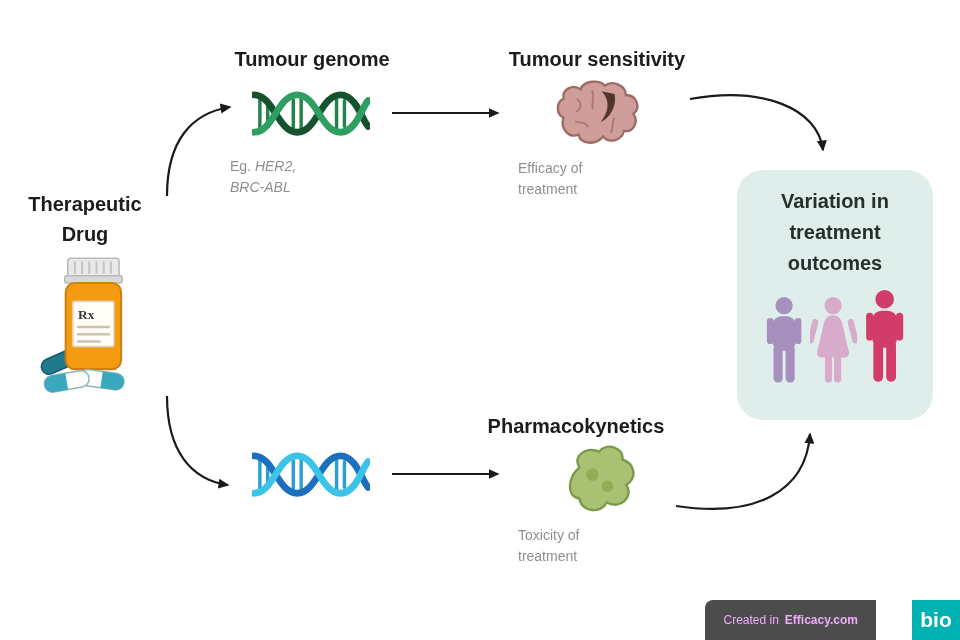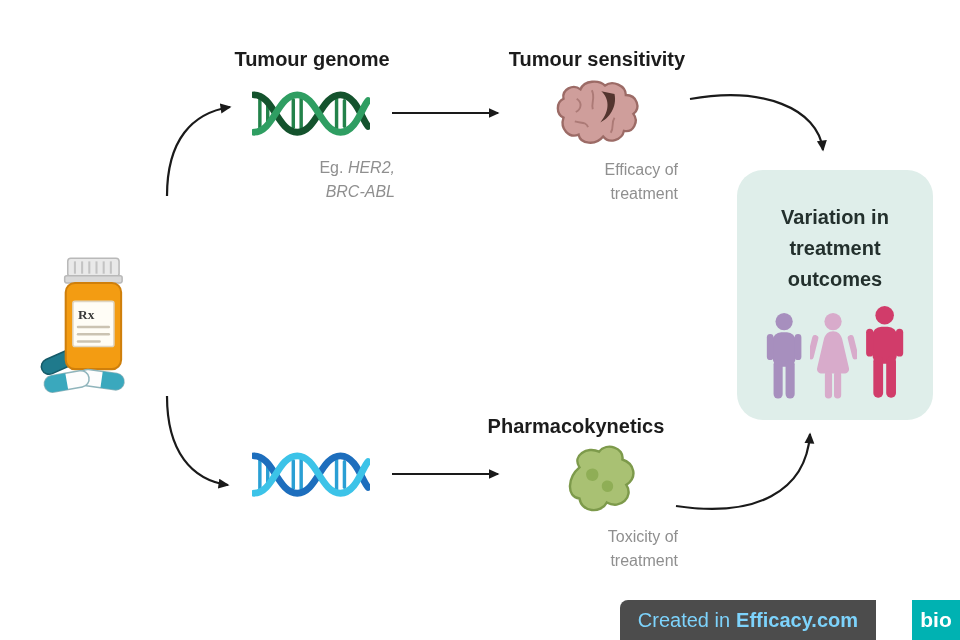--- a/index.html
+++ b/index.html
@@ -1,19 +1,19 @@
 <!DOCTYPE html>
 <html style="--heading: #1c1c1c; --gray: #8f8f8f; --arrow: #1a1a1a; --mint: #dfeeea; --outcome-heading: #23302d; --dna-green-dark: #14532d; --dna-green-light: #2f9e62; --dna-green-rung: #23824a; --dna-blue-dark: #1d6ebd; --dna-blue-light: #3cc3e8; --dna-blue-rung: #2a9fd4; --brain-fill: #cf9e9b; --brain-stroke: #9c6b66; --brain-dark: #53352f; --blob-fill: #a9c173; --blob-stroke: #7d9a4b; --blob-dark: #8fae56; --bottle-orange: #f39c12; --bottle-stroke: #cf7f0b; --cap-fill: #e9e9e9; --capsule-dark: #1f7a8c; --capsule-teal: #3aa8bd; --person1: #a78fbe; --person2: #d8abcb; --person3: #d13c6a; --footer-bg: #4c4c4c; --brand-teal: #00b2b2;"><head>
 <meta charset="utf-8">
 <style>
   html,body{margin:0;padding:0;background:#fff;font-family:"Liberation Sans",sans-serif;}
   .canvas{position:relative;width:960px;height:640px;background:#fff;overflow:hidden;}
   .abs{position:absolute;}
   .node-title{font-weight:700;font-size:20px;color:var(--heading);text-align:center;line-height:1.5;}
-  .caption{font-size:16px;color:var(--gray);text-align:right;line-height:1.5;}
+  .caption{font-size:14px;color:var(--gray);text-align:left;line-height:1.5;}
   .caption em{font-style:italic;}
   svg{display:block;}
   .arrows{position:absolute;left:0;top:0;pointer-events:none;}
   .arrow{fill:none;stroke:var(--arrow);stroke-width:2.2;}
   
   .dna-g .s1{stroke:var(--dna-green-dark);} .dna-g .s2{stroke:var(--dna-green-light);} .dna-g .rung{stroke:var(--dna-green-rung);}
   .dna-b .s1{stroke:var(--dna-blue-dark);} .dna-b .s2{stroke:var(--dna-blue-light);} .dna-b .rung{stroke:var(--dna-blue-rung);}
   .dna path{fill:none;stroke-width:7;stroke-linecap:round;}
   .dna line{stroke-width:3.5;stroke-linecap:round;}
   
@@ -29,28 +29,28 @@
   .cap-rim{fill:#d9d9d9;stroke:#b9b9b9;stroke-width:1.5;}
   .bottle-body{fill:var(--bottle-orange);stroke:var(--bottle-stroke);stroke-width:2;}
   .bottle-label{fill:#fffdf6;stroke:#ded5c2;stroke-width:1.5;}
   .rx-text{font-family:"Liberation Serif",serif;font-size:13px;font-weight:700;fill:#3a3a3a;}
   .label-line{stroke:#cbc3b2;stroke-width:2.4;stroke-linecap:round;}
   .cap-dark{fill:var(--capsule-dark);stroke:#155a68;stroke-width:1.5;}
   .capsule-white{fill:#fdfdfd;stroke:#8fb4bb;stroke-width:1.5;}
   .capsule-teal{fill:var(--capsule-teal);}
   
   .mint-box{left:737px;top:170px;width:196px;height:250px;border-radius:26px;background:var(--mint);}
-  .outcome-title{padding-top:32px;font-weight:700;font-size:20px;line-height:1.55;color:var(--outcome-heading);text-align:center;}
+  .outcome-title{padding-top:16px;font-weight:700;font-size:20px;line-height:1.55;color:var(--outcome-heading);text-align:center;}
   .persons{display:flex;justify-content:center;align-items:flex-end;gap:5px;margin-top:10px;}
   .person{height:96px;width:auto;}
   .p3{height:103px;}
   .p1 *{fill:var(--person1);} .p2 *{fill:var(--person2);} .p3 *{fill:var(--person3);}
   
   .footer{position:absolute;right:0;bottom:0;display:flex;height:40px;}
-  .footer-bar{display:flex;align-items:center;background:var(--footer-bg);color:#7dd3fc;font-size:20px;padding:0 18px;border-radius:8px 0 0 0;}
+  .footer-bar{display:flex;align-items:center;background:var(--footer-bg);color:#f0abfc;font-size:12px;padding:0 18px;border-radius:8px 0 0 0;}
   .footer-bar .pre{margin-right:6px;}
   .footer-bar b{font-weight:700;}
   .footer-logo{width:48px;background:var(--brand-teal);color:#fff;display:flex;align-items:center;justify-content:center;font-weight:700;font-size:21px;margin-left:36px;}
 </style>
 </head>
 <body>
 
 <div class="canvas">
 
   <svg class="arrows" width="960" height="640">
@@ -60,20 +60,24 @@
       </marker>
     </defs>
     <path class="arrow" d="M167,196 C167,140 192,113 230,107" marker-end="url(#ah)"></path>
     <path class="arrow" d="M392,113 L498,113" marker-end="url(#ah)"></path>
     <path class="arrow" d="M690,99 C762,86 818,108 823,150" marker-end="url(#ah)"></path>
     <path class="arrow" d="M167,396 C167,452 192,480 228,485" marker-end="url(#ah)"></path>
     <path class="arrow" d="M392,474 L498,474" marker-end="url(#ah)"></path>
     <path class="arrow" d="M676,506 C755,518 806,492 810,434" marker-end="url(#ah)"></path>
   </svg>
 
+  <div class="abs node-title" style="left:5px;top:189px;width:160px;">
+    <span>Therapeutic</span><br>
+    <span>Drug</span>
+  </div>
 
   <svg class="abs" style="left:38px;top:256px;" width="118" height="139" viewBox="0 0 115 135">
     <g transform="rotate(-24 22 102)">
       <rect x="2" y="95" width="38" height="15" rx="7.5" class="cap-dark"></rect>
     </g>
     <rect x="29" y="2" width="50" height="18" rx="3" class="cap-top"></rect>
     <g class="cap-ridges">
       <line x1="36" y1="5" x2="36" y2="17"></line>
         <line x1="43" y1="5" x2="43" y2="17"></line>
       <line x1="50" y1="5" x2="50" y2="17"></line>

